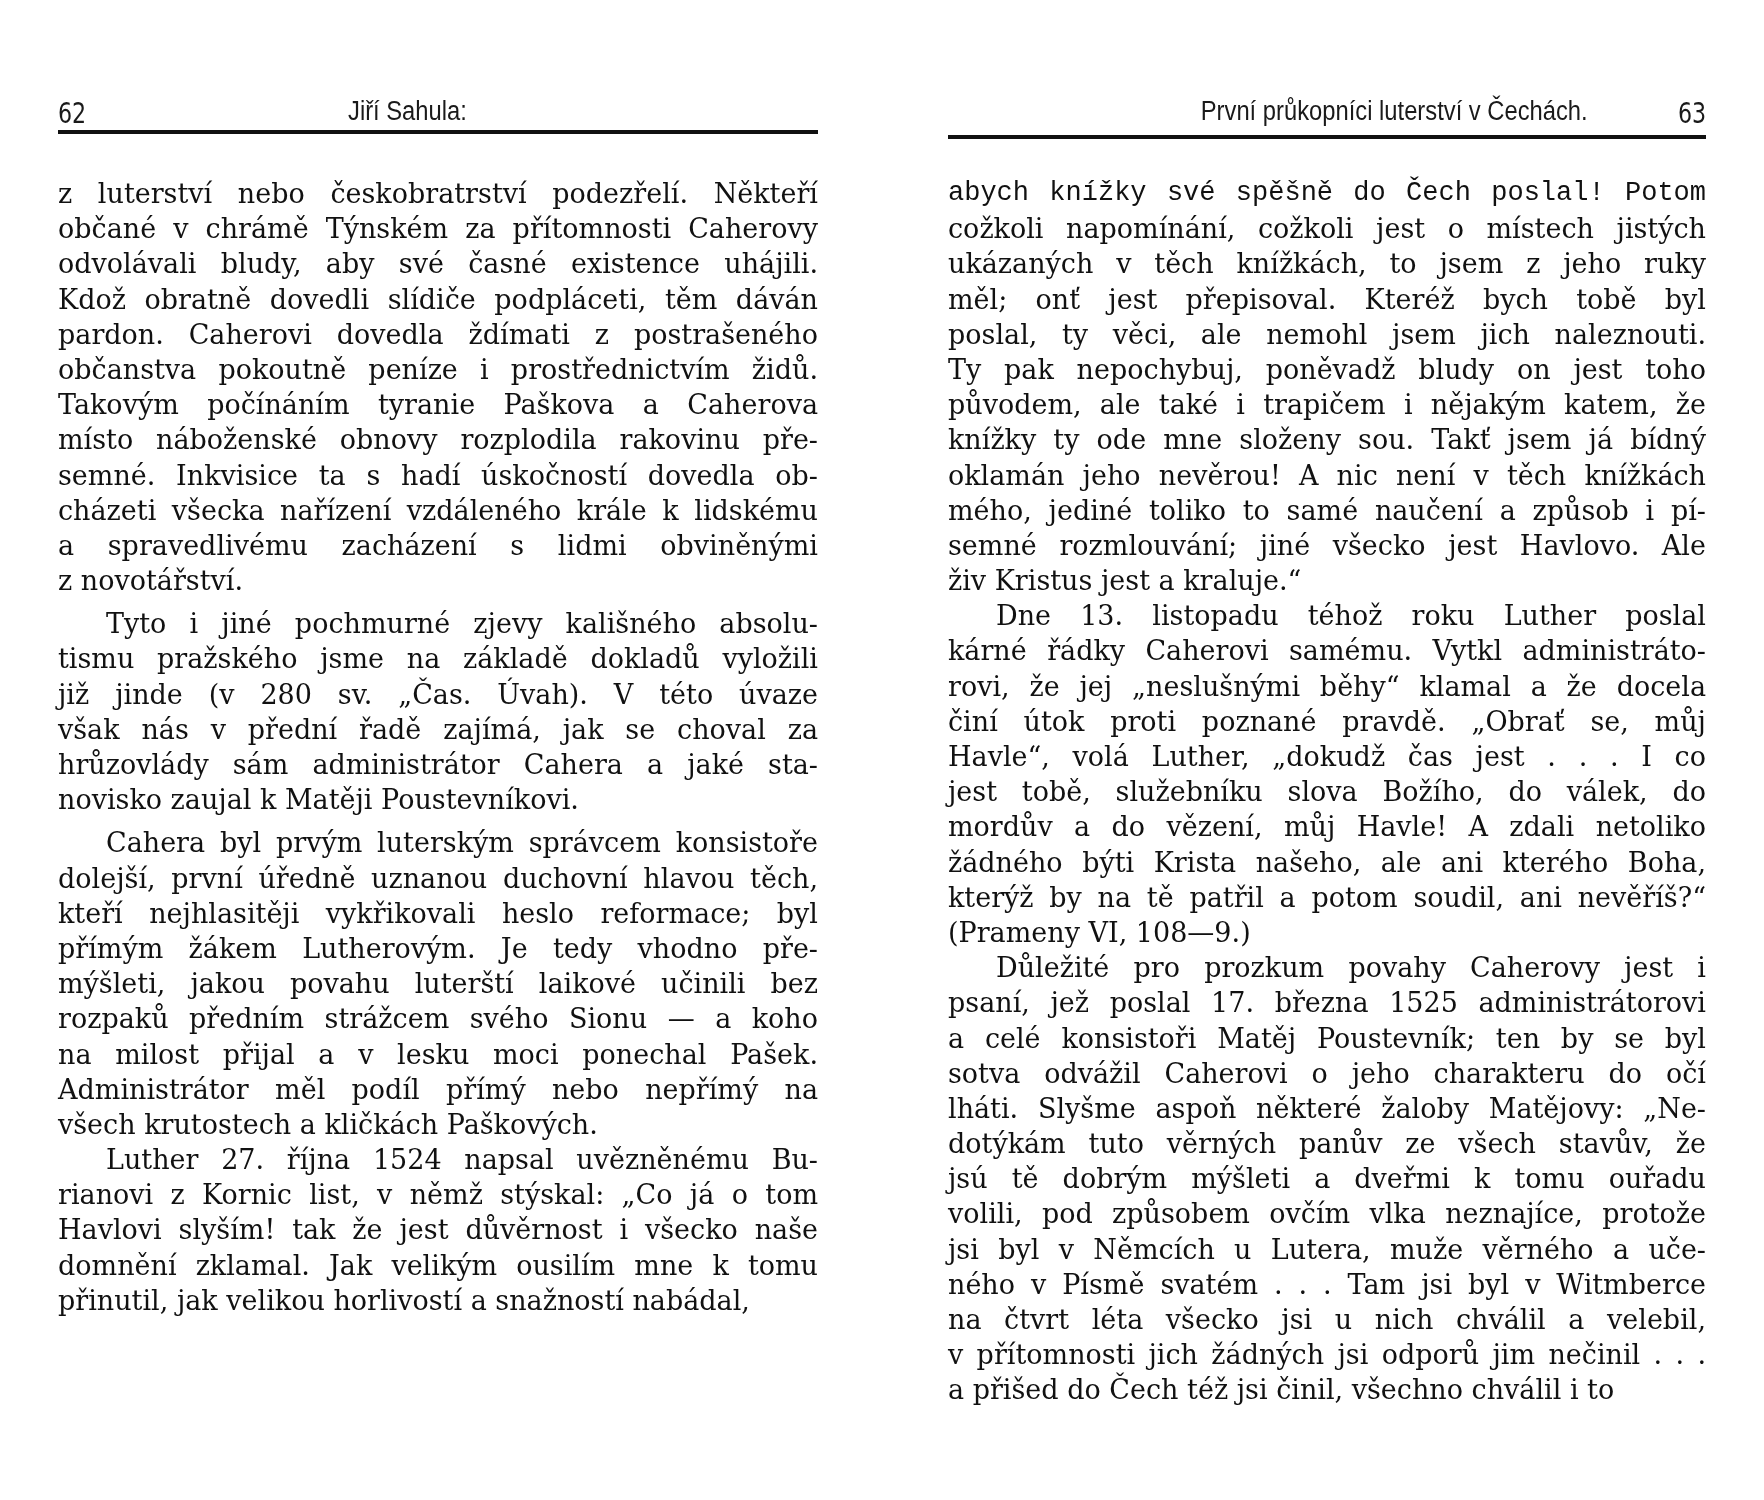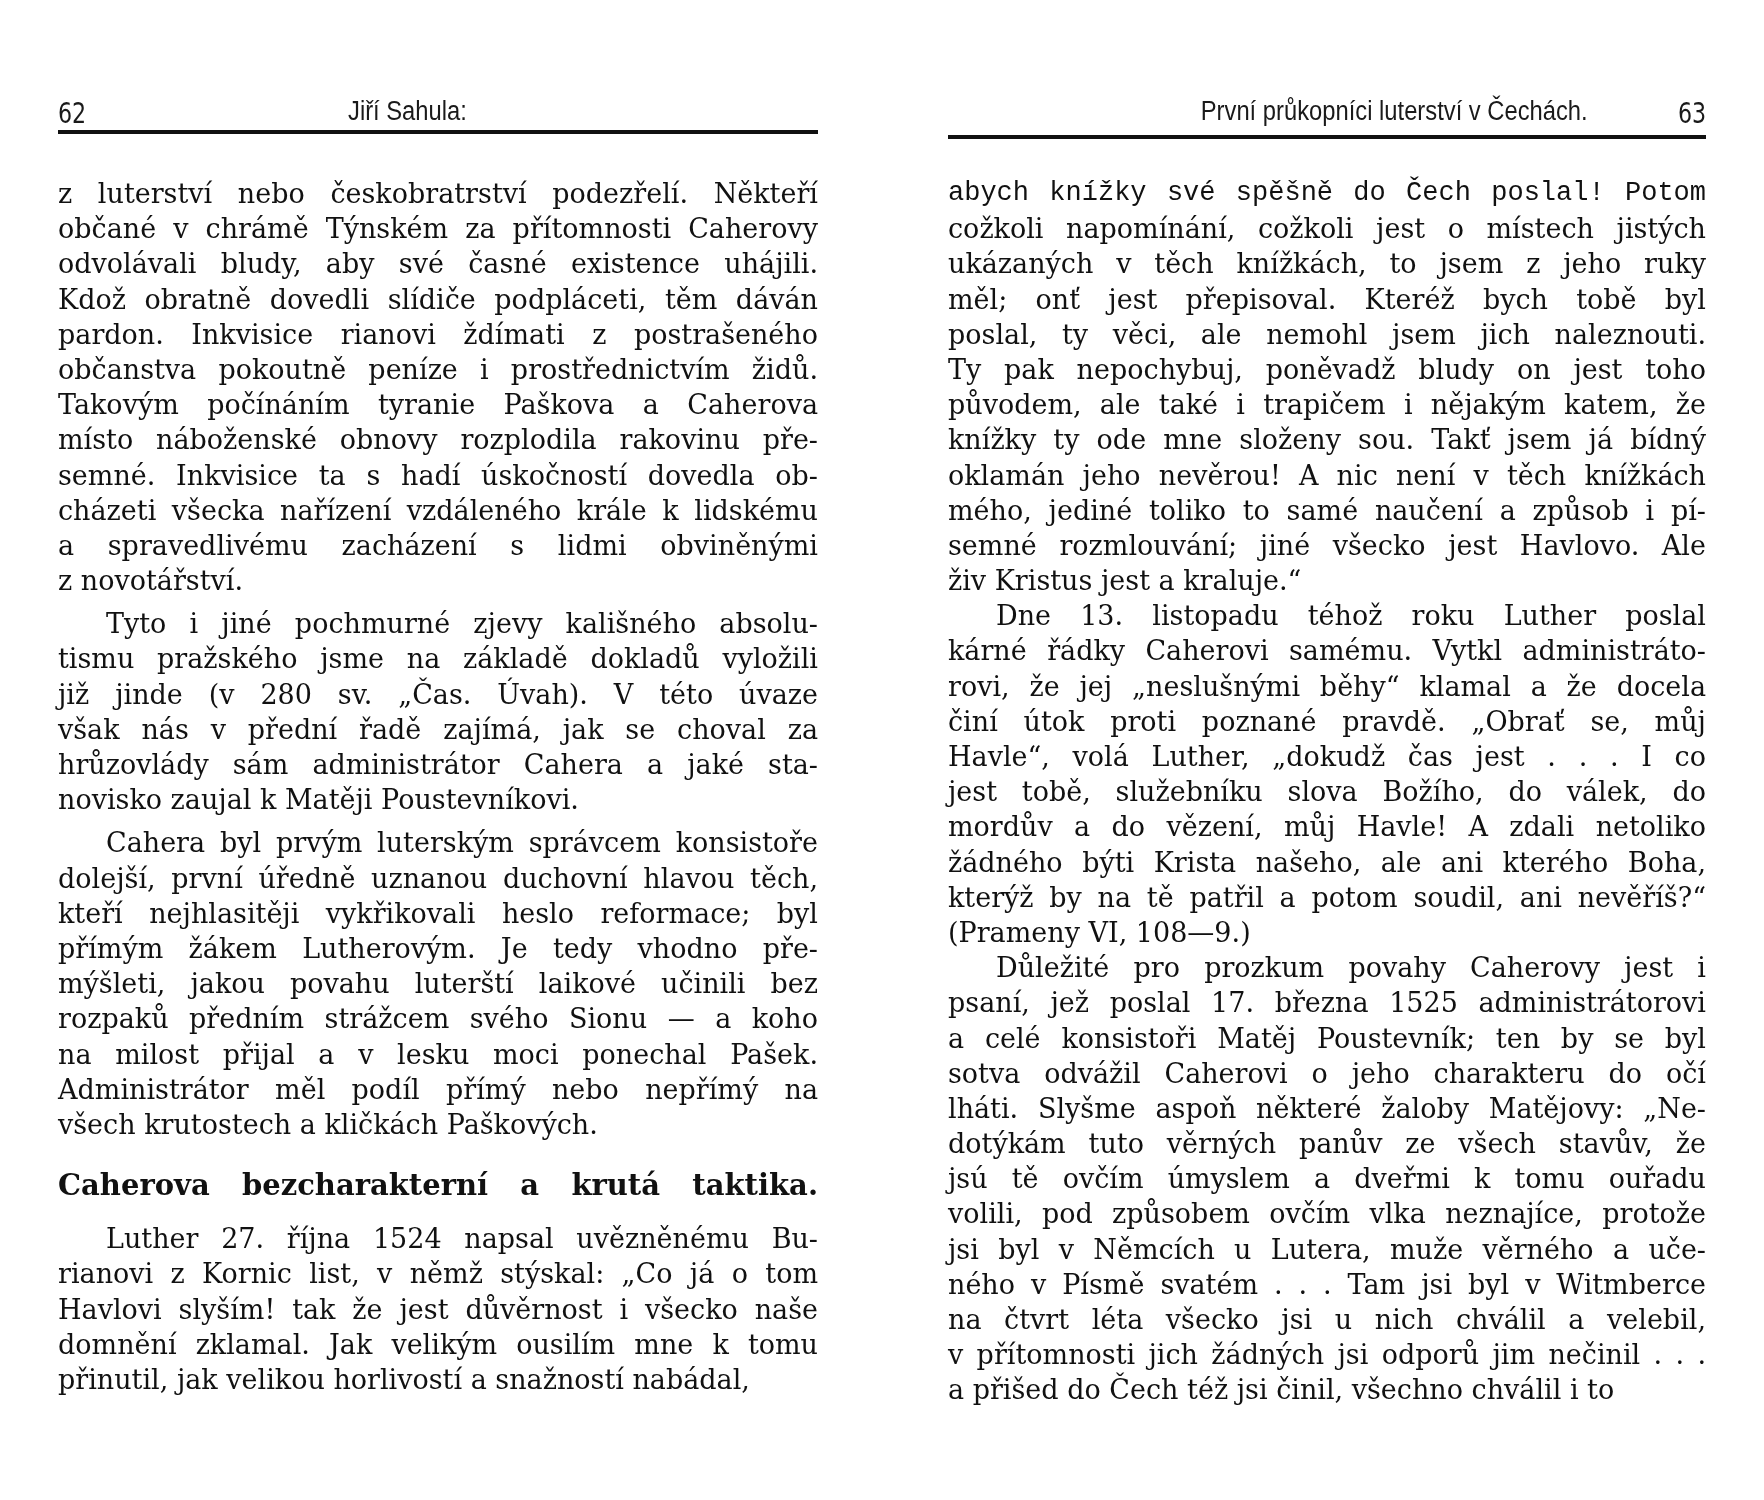--- a/index.html
+++ b/index.html
@@ -39,21 +39,21 @@
     <span class="folio">62</span>
     <span class="title">Jiří Sahula:</span>
   </div>
   <div class="rule"></div>
   <div class="body" id="left-body">
       <div>
         <span class="line" style="display: block;">z luterství nebo českobratrství podezřelí. Někteří</span>
         <span class="line" style="display: block;">občané v chrámě Týnském za přítomnosti Caherovy</span>
         <span class="line" style="display: block;">odvolávali bludy, aby své časné existence uhájili.</span>
         <span class="line" style="display: block;">Kdož obratně dovedli slídiče podpláceti, těm dáván</span>
-        <span class="line" style="display: block;">pardon. Inkvisice rianovi ždímati z postrašeného</span>
+        <span class="line" style="display: block;">pardon. Caherovi dovedla ždímati z postrašeného</span>
         <span class="line" style="display: block;">občanstva pokoutně peníze i prostřednictvím židů.</span>
         <span class="line" style="display: block;">Takovým počínáním tyranie Paškova a Caherova</span>
         <span class="line" style="display: block;">místo náboženské obnovy rozplodila rakovinu pře-</span>
         <span class="line" style="display: block;">semné. Inkvisice ta s hadí úskočností dovedla ob-</span>
         <span class="line" style="display: block;">cházeti všecka nařízení vzdáleného krále k lidskému</span>
         <span class="line" style="display: block;">a spravedlivému zacházení s lidmi obviněnými</span>
         <span class="line last" style="display: block;">z novotářství.</span>
       </div>
       <div class="para-gap">
         <span class="line indent" style="display: block;">Tyto i jiné pochmurné zjevy kališného absolu-</span>
@@ -67,21 +67,20 @@
         <span class="line indent" style="display: block;">Cahera byl prvým luterským správcem konsistoře</span>
         <span class="line" style="display: block;">dolejší, první úředně uznanou duchovní hlavou těch,</span>
         <span class="line" style="display: block;">kteří nejhlasitěji vykřikovali heslo reformace; byl</span>
         <span class="line" style="display: block;">přímým žákem Lutherovým. Je tedy vhodno pře-</span>
         <span class="line" style="display: block;">mýšleti, jakou povahu luterští laikové učinili bez</span>
         <span class="line" style="display: block;">rozpaků předním strážcem svého Sionu — a koho</span>
         <span class="line" style="display: block;">na milost přijal a v lesku moci ponechal Pašek.</span>
         <span class="line" style="display: block;">Administrátor měl podíl přímý nebo nepřímý na</span>
         <span class="line last" style="display: block;">všech krutostech a kličkách Paškových.</span>
       </div>
-      <div class="heading" style="display: block;">Caherova bezcharakterní a krutá taktika.</div>
       <div>
         <span class="line indent" style="display: block;">Luther 27. října 1524 napsal uvězněnému Bu-</span>
         <span class="line" style="display: block;">rianovi z Kornic list, v němž stýskal: „Co já o tom</span>
         <span class="line" style="display: block;">Havlovi slyším! tak že jest důvěrnost i všecko naše</span>
         <span class="line" style="display: block;">domnění zklamal. Jak velikým ousilím mne k tomu</span>
         <span class="line last" style="display: block;">přinutil, jak velikou horlivostí a snažností nabádal,</span>
       </div>
     </div>
 </div>
 
@@ -118,21 +117,21 @@
         <span class="line" style="display: block;">kterýž by na tě patřil a potom soudil, ani nevěříš?“</span>
         <span class="line last" style="display: block;">(Prameny VI, 108—9.)</span>
       </div>
       <div>
         <span class="line indent" style="display: block;">Důležité pro prozkum povahy Caherovy jest i</span>
         <span class="line" style="display: block;">psaní, jež poslal 17. března 1525 administrátorovi</span>
         <span class="line" style="display: block;">a celé konsistoři Matěj Poustevník; ten by se byl</span>
         <span class="line" style="display: block;">sotva odvážil Caherovi o jeho charakteru do očí</span>
         <span class="line" style="display: block;">lháti. Slyšme aspoň některé žaloby Matějovy: „Ne-</span>
         <span class="line" style="display: block;">dotýkám tuto věrných panův ze všech stavův, že</span>
-        <span class="line" style="display: block;">jsú tě ovčím úmyslem a dveřmi k tomu ouřadu</span>
+        <span class="line" style="display: block;">jsú tě dobrým mýšleti a dveřmi k tomu ouřadu</span>
         <span class="line" style="display: block;">volili, pod způsobem ovčím vlka neznajíce, protože</span>
         <span class="line" style="display: block;">jsi byl v Němcích u Lutera, muže věrného a uče-</span>
         <span class="line" style="display: block;">ného v Písmě svatém . . . Tam jsi byl v Witmberce</span>
         <span class="line" style="display: block;">na čtvrt léta všecko jsi u nich chválil a velebil,</span>
         <span class="line" style="display: block;">v přítomnosti jich žádných jsi odporů jim nečinil . . .</span>
         <span class="line last" style="display: block;">a přišed do Čech též jsi činil, všechno chválil i to</span>
       </div>
     </div>
 </div>
 

